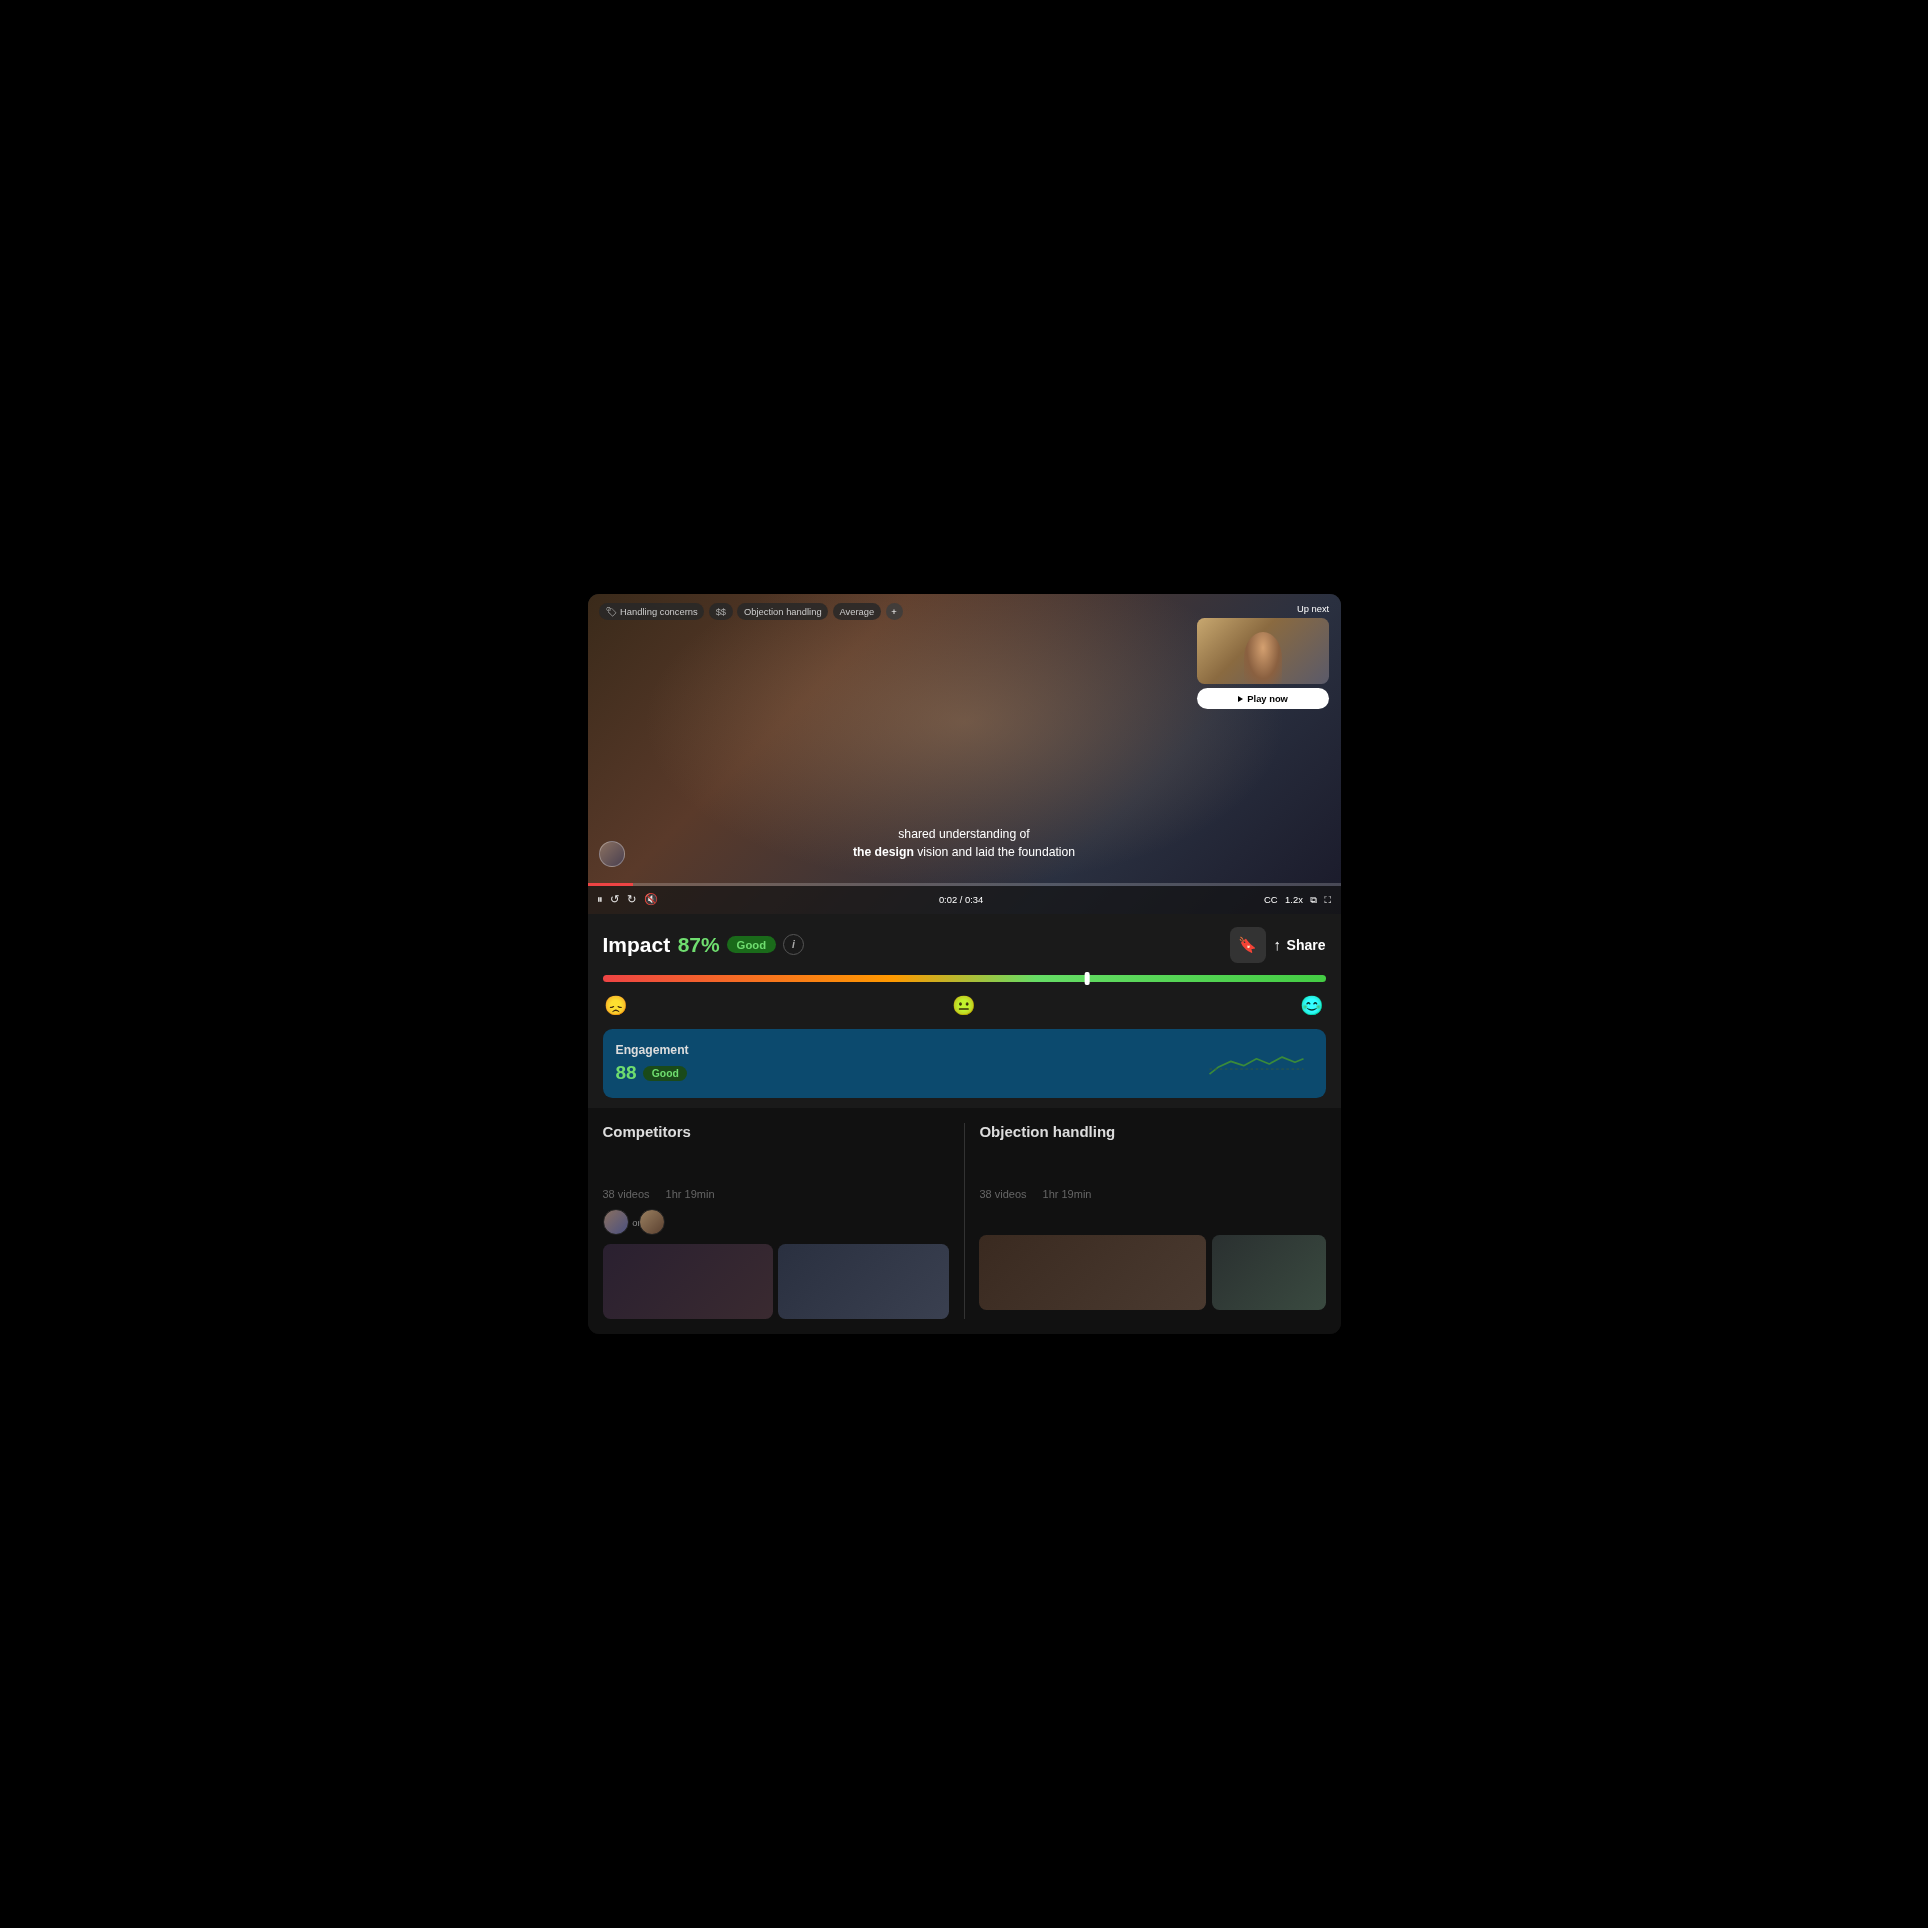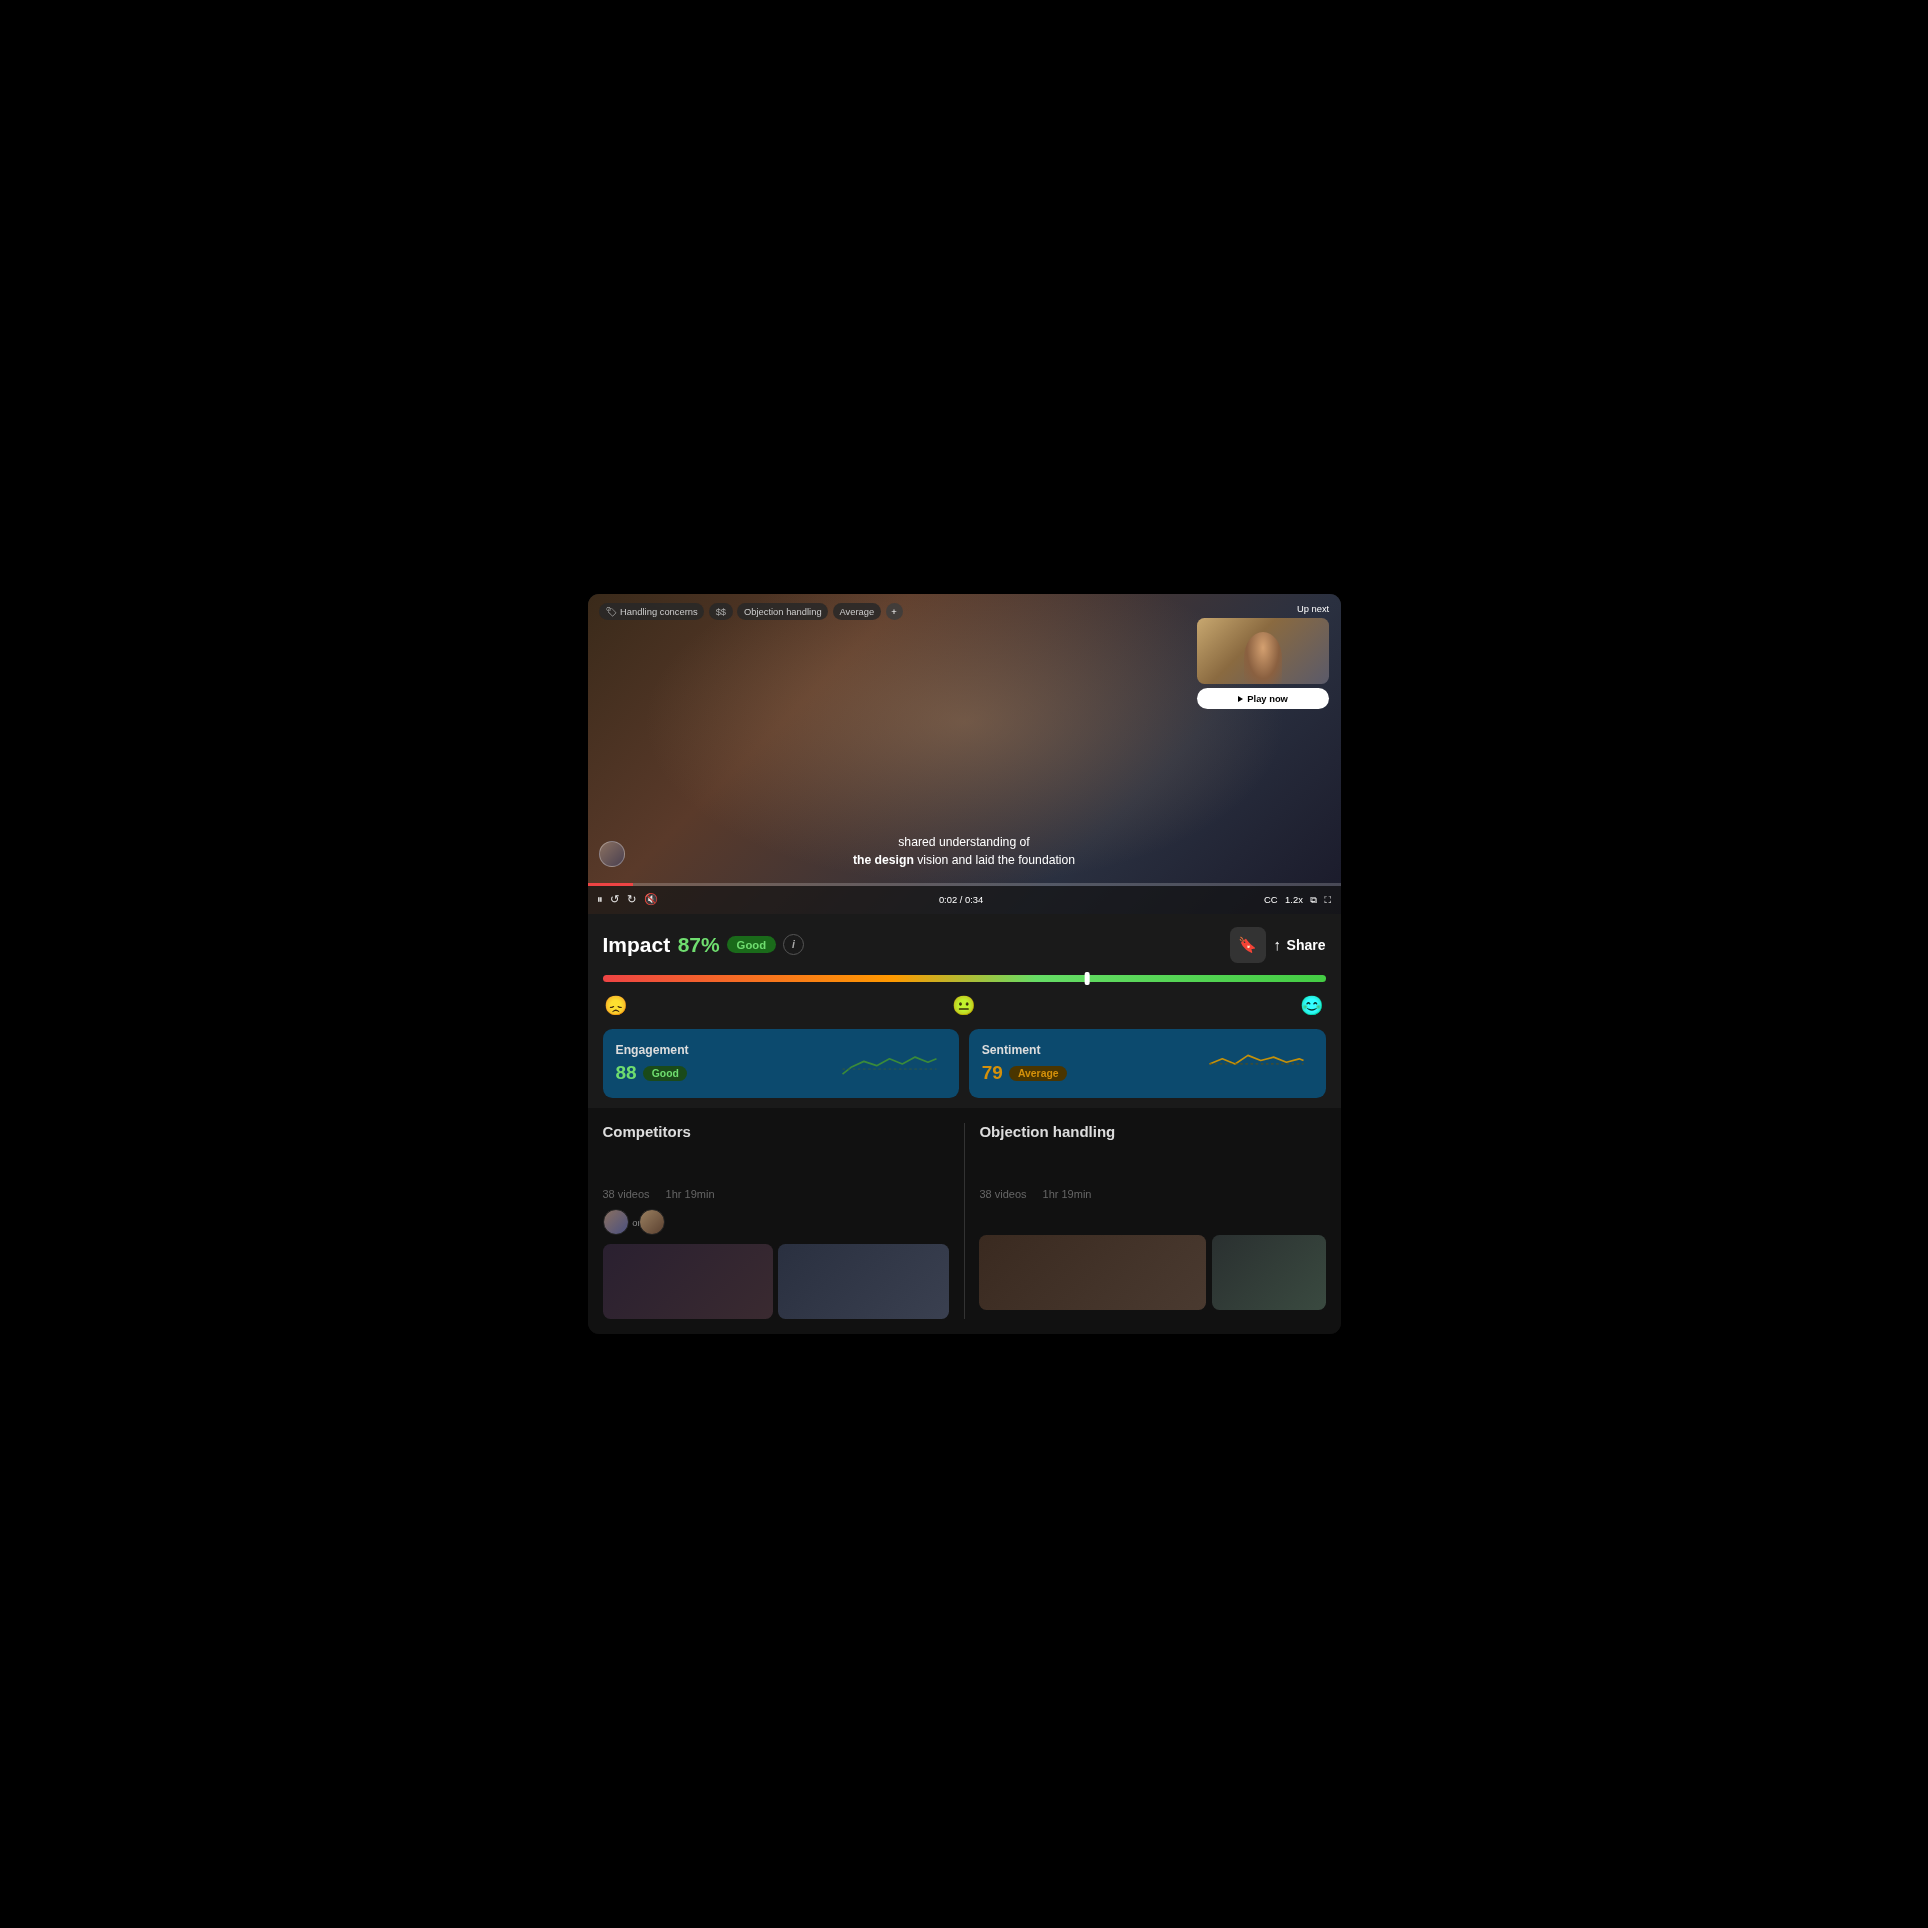--- a/index.html
+++ b/index.html
@@ -121,21 +121,21 @@
     .play-now-btn .play-icon {
       width: 0;
       height: 0;
       border-top: 3.8px solid transparent;
       border-bottom: 3.8px solid transparent;
       border-left: 5.6px solid #000;
     }
     
     .video-subtitles {
       position: absolute;
-      bottom: 44px;
+      bottom: 52px;
       left: 50%;
       transform: translateX(-50%);
       text-align: center;
       color: #fff;
       font-size: 12.2px;
       line-height: 1.5;
       white-space: nowrap;
     }
     .video-subtitles .bold { font-weight: 700; }
     
@@ -547,33 +547,20 @@
             <span class="metric-value green">88</span>
             <span class="metric-badge good">Good</span>
           </div>
         </div>
         <svg class="mini-chart" viewBox="0 0 130 55">
           <polyline points="10,40 20,32 35,25 50,30 65,22 80,28 95,20 110,26 120,22" fill="none" stroke="#3a8a3a" stroke-width="2" stroke-linejoin="round"></polyline>
           <line x1="10" y1="34" x2="120" y2="34" stroke="#3a5a3a" stroke-width="1" stroke-dasharray="3,3"></line>
         </svg>
       </div>
 
-      <div class="metric-card">
-        <div class="metric-left">
-          <div class="metric-title">Sentiment</div>
-          <div class="metric-value-row">
-            <span class="metric-value orange">79</span>
-            <span class="metric-badge average">Average</span>
-          </div>
-        </div>
-        <svg class="mini-chart" viewBox="0 0 130 55">
-          <polyline points="10,28 25,22 40,28 55,18 70,24 85,20 100,26 115,22 120,24" fill="none" stroke="#c4900a" stroke-width="2" stroke-linejoin="round"></polyline>
-          <line x1="10" y1="28" x2="120" y2="28" stroke="#6a5000" stroke-width="1" stroke-dasharray="3,3"></line>
-        </svg>
-      </div>
     </div>
   </div>
 
   <div class="bottom-section">
 
     <div class="category-col">
       <div class="category-title">Competitors</div>
       <div class="category-meta">
         <span>38 videos</span>
         <span>1hr 19min</span>

